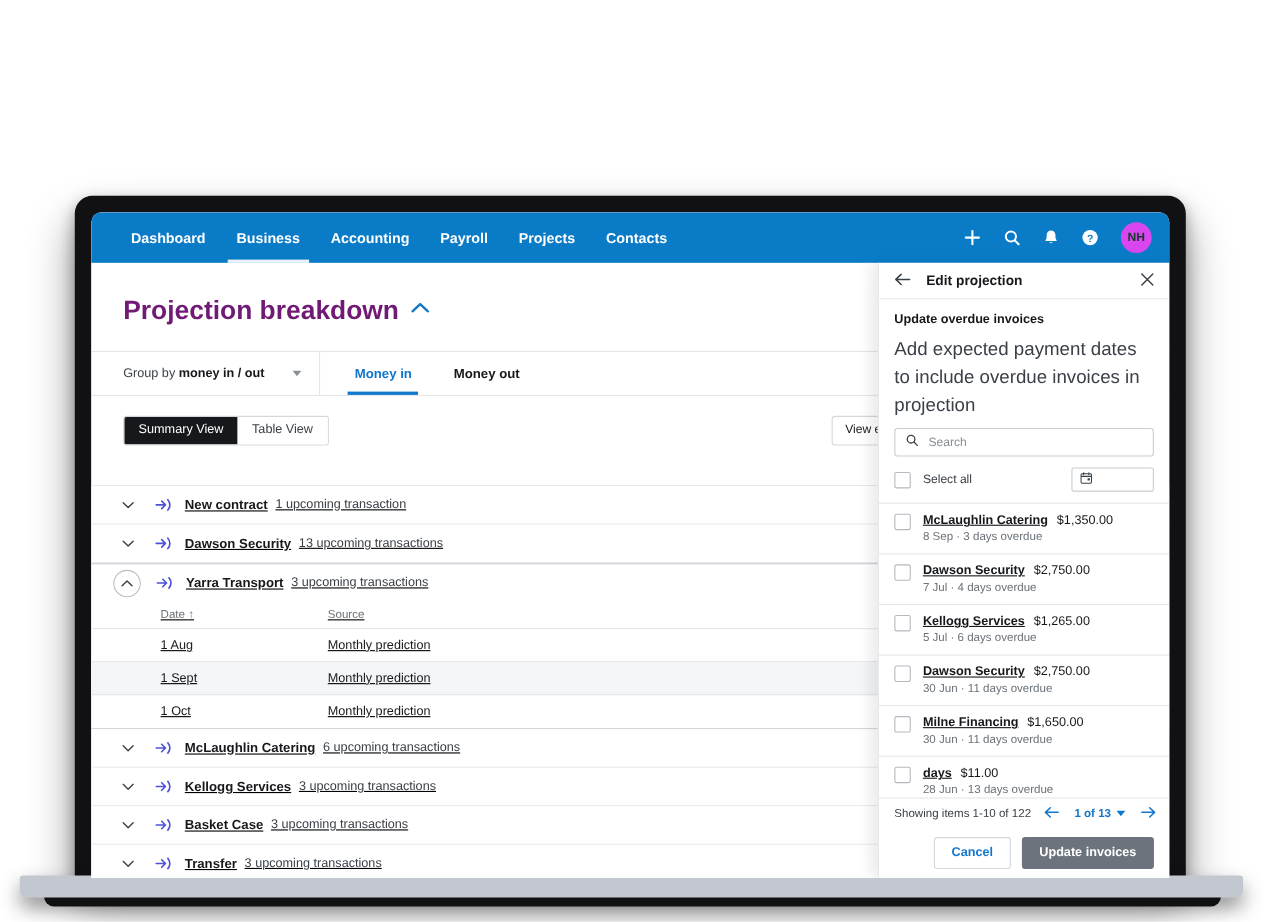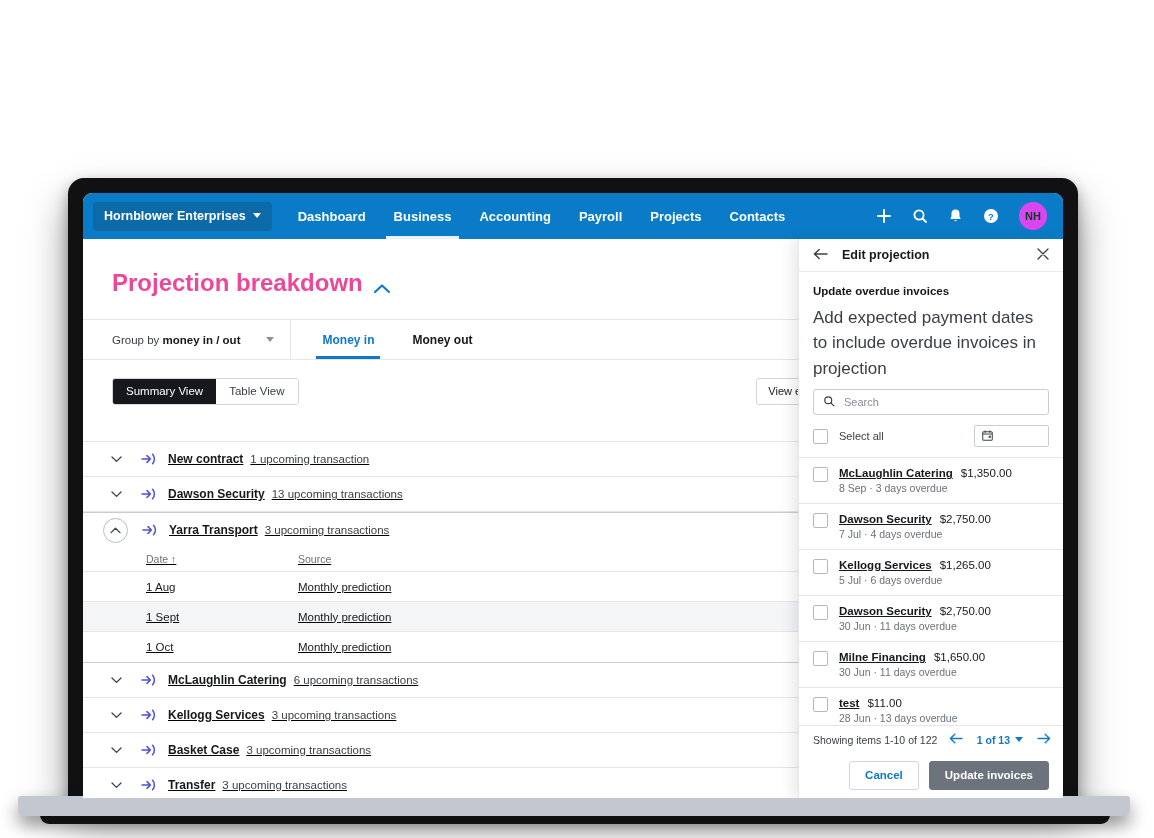--- a/index.html
+++ b/index.html
@@ -83,23 +83,23 @@
     width: 28px; height: 28px; border-radius: 50%;
     background: #d946ef; color: #123b25;
     font-size: 11px; font-weight: 700;
     display: flex; align-items: center; justify-content: center;
   }
 
   
   .page { position: relative; height: 559px; background: #fff; }
 
   .page-title {
-    font-size: 24px; font-weight: 700; color: #ec4899;
+    font-size: 24px; font-weight: 700; color: #701a75;
     padding: 30px 0 0 29px;
-    display: flex; align-items: flex-end; gap: 10px;
+    display: flex; align-items: flex-start; gap: 10px;
   }
   .chevron-up-blue { color: #1177cc; font-size: 20px; line-height: 1; font-weight: 700; }
 
   .filterbar {
     margin: 22px 0 0 0;
     height: 41px;
     border-top: 1px solid #e4e6ea;
     border-bottom: 1px solid #e4e6ea;
     display: flex; align-items: stretch;
   }
@@ -316,24 +316,20 @@
 
 <div id="stage">
 
   <div class="laptop-bezel"></div>
   <div class="laptop-base-shadow"></div>
   <div class="laptop-base"></div>
 
   <div class="screen">
 
     <div class="topnav">
-      <div class="org-chip">
-        <span>Hornblower Enterprises</span>
-        <span class="caret-down"></span>
-      </div>
 
       <div class="navlinks">
         <div class="navlink">
             <span>Dashboard</span>
           </div>
         <div class="navlink active">
             <span>Business</span>
           </div>
         <div class="navlink">
             <span>Accounting</span>
@@ -682,21 +678,21 @@
                 <span class="inv-name">Milne Financing</span>
                 <span class="inv-amt">$1,650.00</span>
               </span>
               <span class="inv-sub">30 Jun · 11 days overdue</span>
             </span>
           </div>
           <div class="inv-row">
             <span class="cbox"></span>
             <span class="inv-main">
               <span class="inv-line1">
-                <span class="inv-name">test</span>
+                <span class="inv-name">days</span>
                 <span class="inv-amt">$11.00</span>
               </span>
               <span class="inv-sub">28 Jun · 13 days overdue</span>
             </span>
           </div>
           <div class="inv-row">
             <span class="cbox"></span>
             <span class="inv-main">
               <span class="inv-line1">
                 <span class="inv-name">RHSB - Small Business Services</span>

